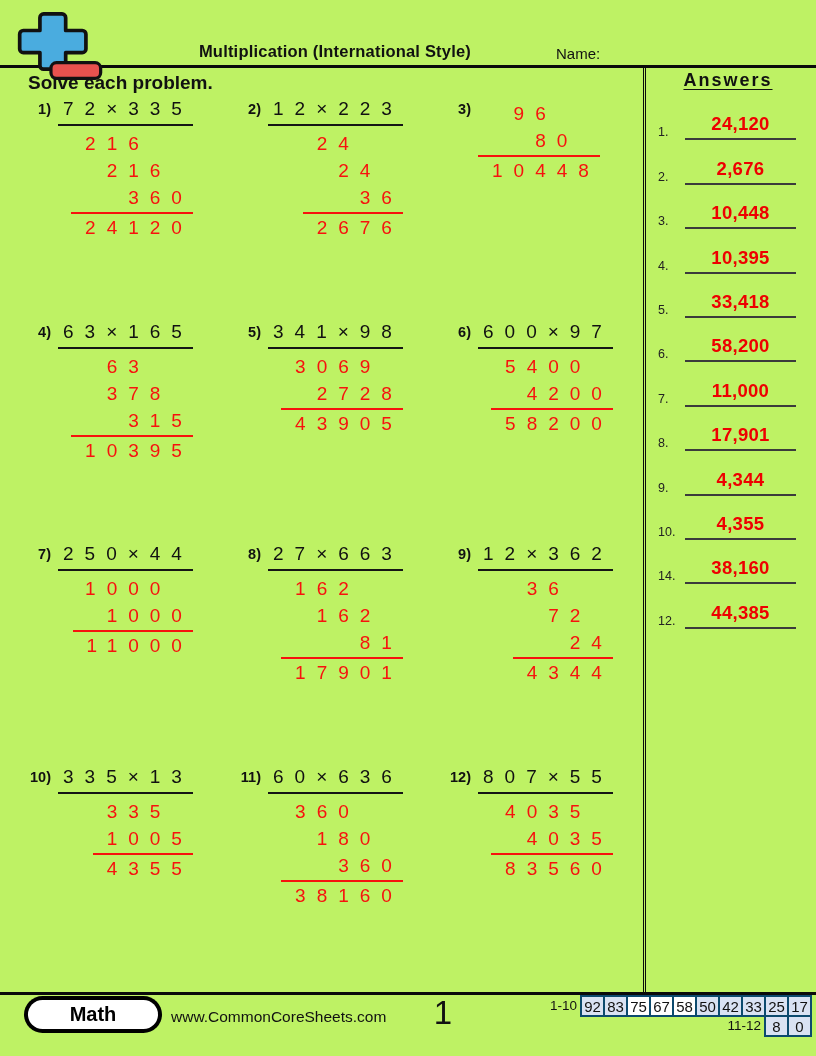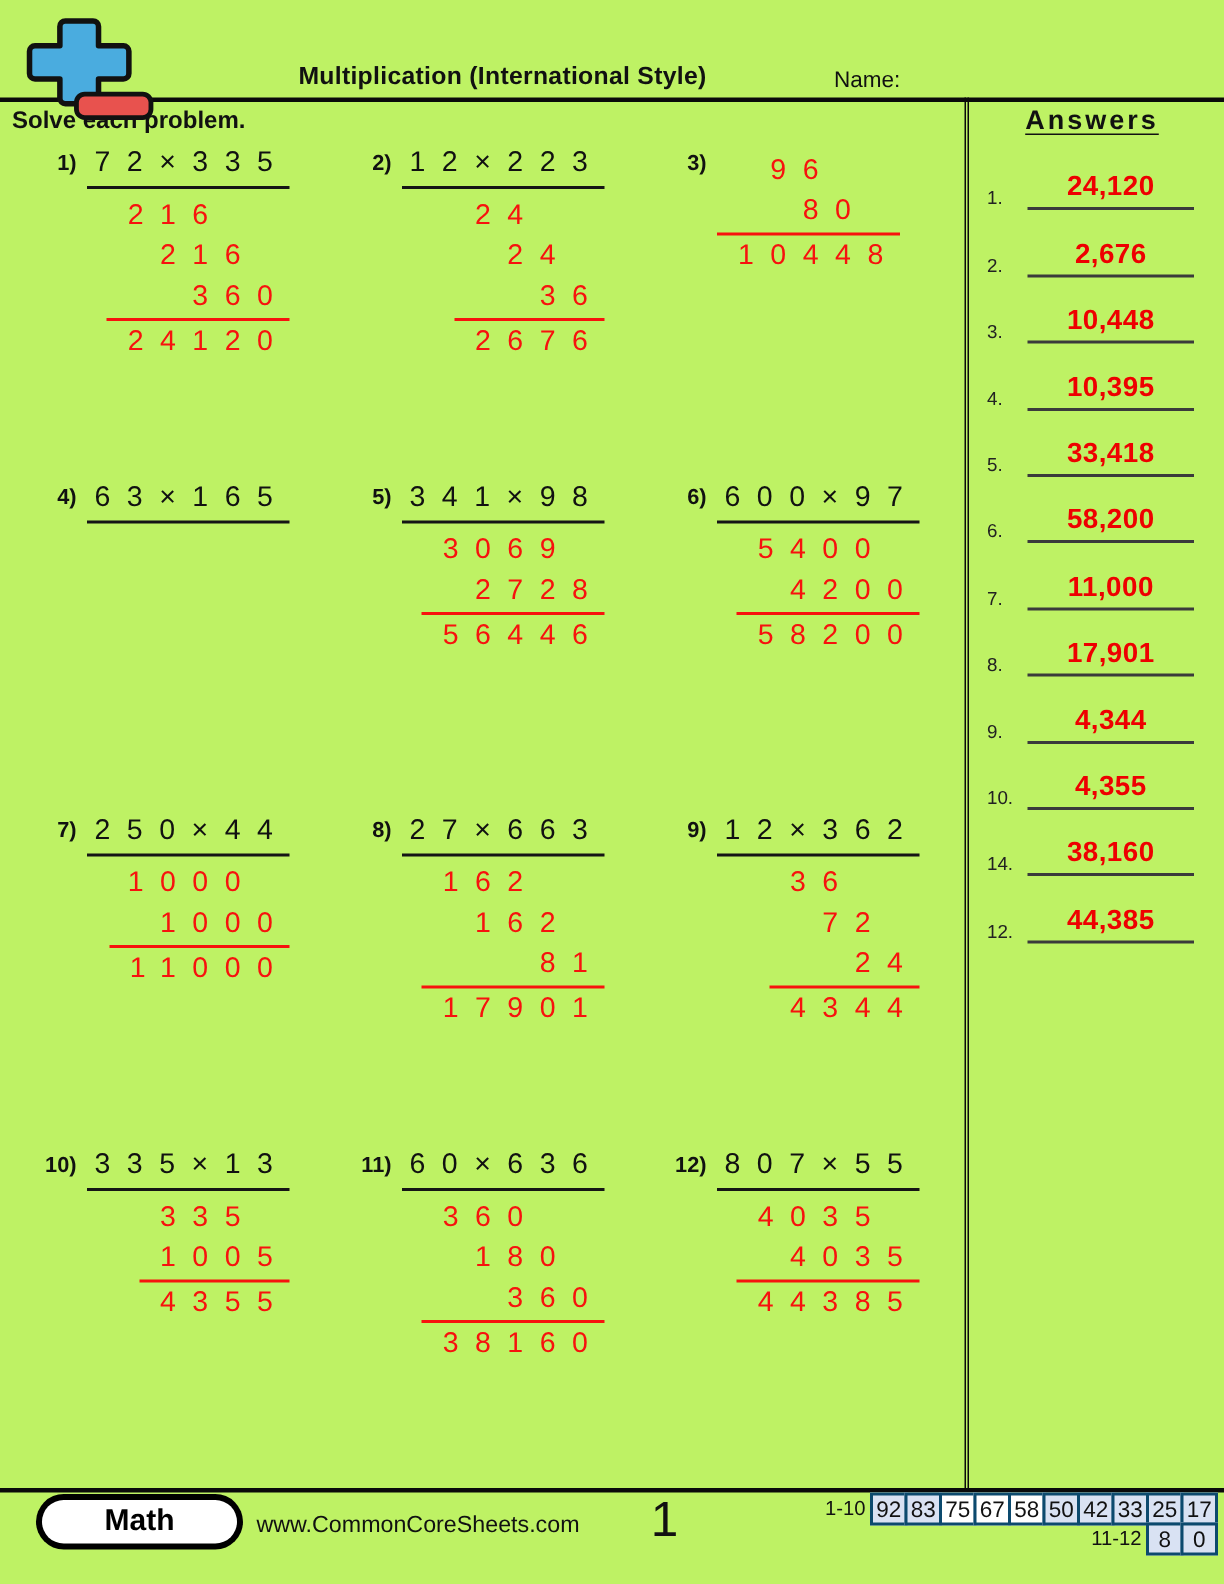--- a/index.html
+++ b/index.html
@@ -13,21 +13,21 @@
   .title {
     position:absolute; left:150px; top:42px; width:370px; text-align:center;
     font-weight:700; font-size:16.5px; letter-spacing:0.2px;
   }
   .name-label { position:absolute; left:556px; top:45px; font-size:15px; }
   .name-value {
     position:absolute; left:620px; top:39px; width:180px; text-align:center;
     font-size:20px; font-weight:700; color:#ee0000; letter-spacing:1px;
   }
   .rule-top { position:absolute; left:0; top:65px; width:816px; height:2.6px; background:#0a0a0a; }
-  .instruction { position:absolute; left:8px; top:72px; font-weight:700; font-size:16px; }
+  .instruction { position:absolute; left:28px; top:72px; font-weight:700; font-size:19px; }
   .v-sep {
     position:absolute; left:643px; top:65px; height:929px; width:3.4px;
     border-left:1.8px solid #0a0a0a; border-right:1.8px solid #0a0a0a; box-sizing:border-box;
   }
   
   .problems-grid {
     position:absolute; left:15px; top:96px;
     display:grid; grid-template-columns:210px 210px 210px;
     grid-auto-rows:222.5px;
   }
@@ -141,31 +141,37 @@
             <div class="prow" style="margin-right: calc(1ch + 11px);">80</div>
             <div class="arow"><span class="ans">10448</span></div>
           </div>
     </div>
   </div>
 
   <div class="problem">
     <div class="pnum">4)</div>
     <div class="pwork">
       <div class="expr">63×165</div>
+      <div class="stack">
+            <div class="prow" style="margin-right: calc(2ch + 22px);">63</div>
+            <div class="prow" style="margin-right: calc(1ch + 11px);">378</div>
+            <div class="prow" style="margin-right: calc(0ch + 0px);">315</div>
+            <div class="arow"><span class="ans">10395</span></div>
+          </div>
     </div>
   </div>
 
   <div class="problem">
     <div class="pnum">5)</div>
     <div class="pwork">
       <div class="expr">341×98</div>
       <div class="stack">
             <div class="prow" style="margin-right: calc(1ch + 11px);">3069</div>
             <div class="prow" style="margin-right: calc(0ch + 0px);">2728</div>
-            <div class="arow"><span class="ans">56446</span></div>
+            <div class="arow"><span class="ans">43905</span></div>
           </div>
     </div>
   </div>
 
   <div class="problem">
     <div class="pnum">6)</div>
     <div class="pwork">
       <div class="expr">600×97</div>
       <div class="stack">
             <div class="prow" style="margin-right: calc(1ch + 11px);">5400</div>
@@ -238,21 +244,21 @@
     </div>
   </div>
 
   <div class="problem">
     <div class="pnum">12)</div>
     <div class="pwork">
       <div class="expr">807×55</div>
       <div class="stack">
             <div class="prow" style="margin-right: calc(1ch + 11px);">4035</div>
             <div class="prow" style="margin-right: calc(0ch + 0px);">4035</div>
-            <div class="arow"><span class="ans">44385</span></div>
+            <div class="arow"><span class="ans">83560</span></div>
           </div>
     </div>
   </div>
 </div>
 
   <div class="answers-title">Answers</div>
   <div class="answers-list">
   <div class="answer-item">
     <div class="alabel">1.</div>
     <div class="aline">

